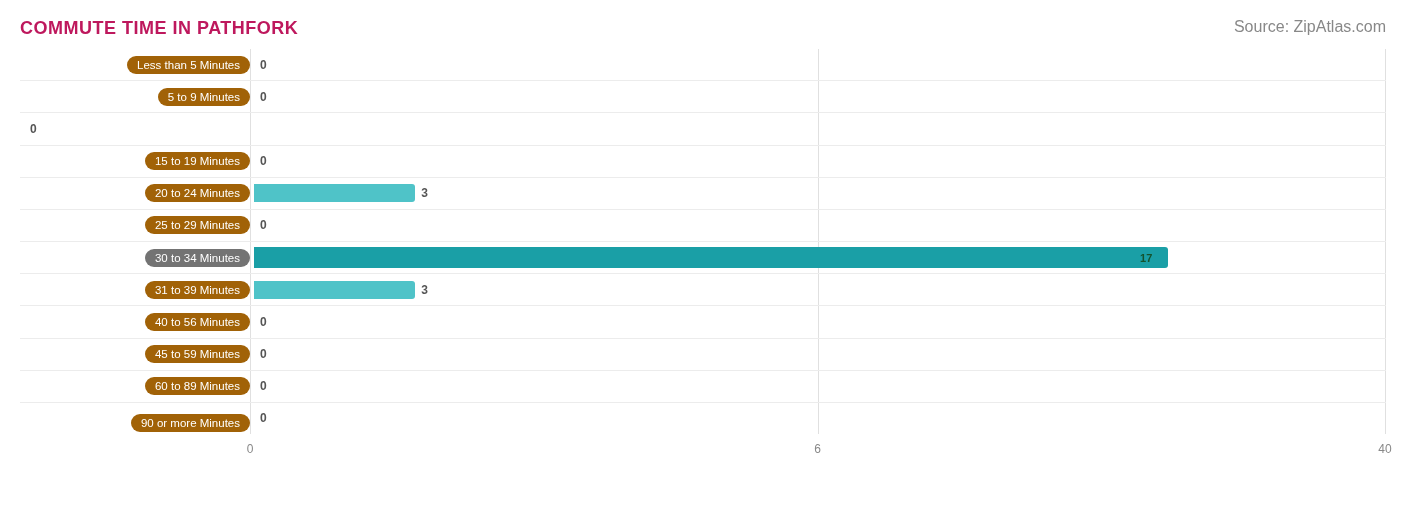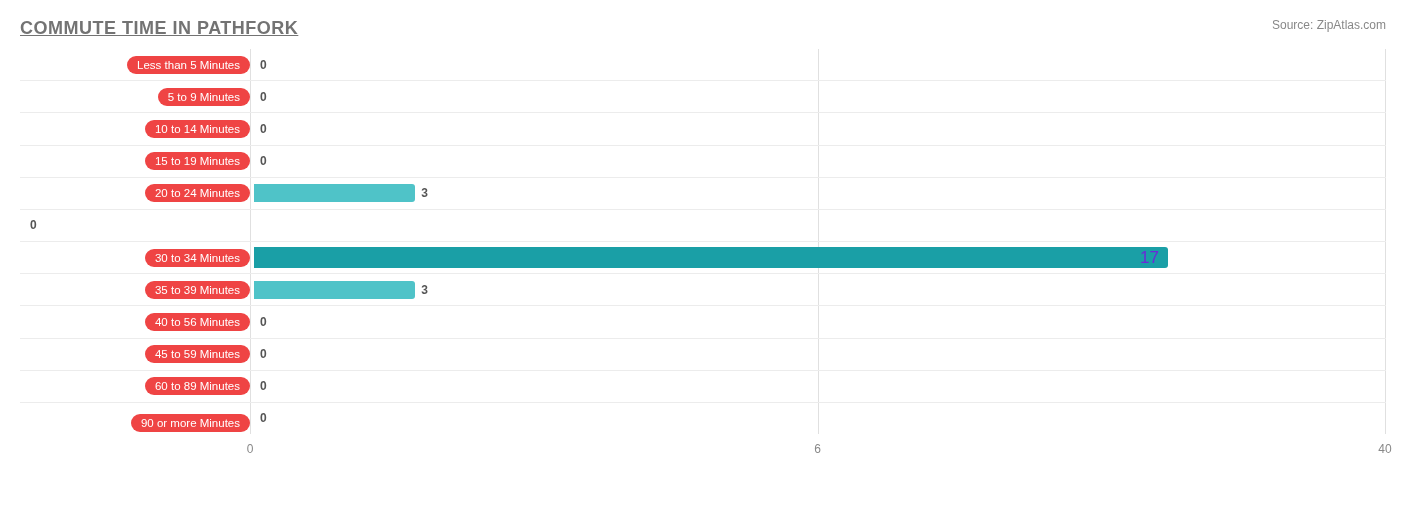--- a/index.html
+++ b/index.html
@@ -18,27 +18,26 @@
     }
     .chart-header {
       display: flex;
       justify-content: space-between;
       align-items: flex-start;
       margin-bottom: 10px;
     }
     .chart-title {
       font-size: 18px;
       font-weight: bold;
-      color: #737373;
+      color: #be185d;
       text-transform: uppercase;
       letter-spacing: 0.5px;
-      text-decoration: underline;
     }
     .chart-source {
-      font-size: 12px;
+      font-size: 16px;
       color: #888;
     }
     .chart-body {
       position: relative;
       width: 100%;
       height: calc(100% - 40px);
     }
     .grid-lines {
       position: absolute;
       top: 0;
@@ -84,30 +83,30 @@
     }
     .bar-label {
       width: 230px;
       min-width: 230px;
       display: flex;
       align-items: center;
       justify-content: flex-end;
       padding-right: 0;
     }
     .bar-label-pill {
-      background: #ef4444;
+      background: #a16207;
       color: #fff;
       font-size: 11.5px;
       padding: 3px 10px;
       border-radius: 12px;
       white-space: nowrap;
       font-weight: 500;
     }
     .bar-label-pill.highlighted {
-      background: #ef4444;
+      background: #737373;
     }
     .bar-track {
       flex: 1;
       height: 100%;
       display: flex;
       align-items: center;
       position: relative;
       padding-left: 4px;
     }
     .bar-fill {
@@ -121,25 +120,25 @@
       background: #1a9fa6;
       height: 75%;
     }
     .bar-value {
       font-size: 12px;
       color: #555;
       margin-left: 6px;
       font-weight: 600;
     }
     .bar-value.highlighted {
-      color: #6d28d9;
+      color: #14532d;
       margin-left: -28px;
       z-index: 2;
-      font-weight: normal;
-      font-size: 17px;
+      font-weight: bold;
+      font-size: 11px;
     }
   </style>
 </head>
 <body>
 
 <div class="chart-container">
   <div class="chart-header">
     <span class="chart-title">COMMUTE TIME IN PATHFORK</span>
     <span class="chart-source">Source: ZipAtlas.com</span>
   </div>
@@ -171,23 +170,20 @@
         <div class="bar-row">
           <div class="bar-label">
             <span class="bar-label-pill">5 to 9 Minutes</span>
           </div>
           <div class="bar-track">
             <div class="bar-fill" style="width: 0%;"></div>
             <span class="bar-value">0</span>
           </div>
         </div>
         <div class="bar-row">
-          <div class="bar-label">
-            <span class="bar-label-pill">10 to 14 Minutes</span>
-          </div>
           <div class="bar-track">
             <div class="bar-fill" style="width: 0%;"></div>
             <span class="bar-value">0</span>
           </div>
         </div>
         <div class="bar-row">
           <div class="bar-label">
             <span class="bar-label-pill">15 to 19 Minutes</span>
           </div>
           <div class="bar-track">
@@ -198,37 +194,40 @@
         <div class="bar-row">
           <div class="bar-label">
             <span class="bar-label-pill">20 to 24 Minutes</span>
           </div>
           <div class="bar-track">
             <div class="bar-fill" style="width: 14.25%;"></div>
             <span class="bar-value">3</span>
           </div>
         </div>
         <div class="bar-row">
+          <div class="bar-label">
+            <span class="bar-label-pill">25 to 29 Minutes</span>
+          </div>
           <div class="bar-track">
             <div class="bar-fill" style="width: 0%;"></div>
             <span class="bar-value">0</span>
           </div>
         </div>
         <div class="bar-row">
           <div class="bar-label">
             <span class="bar-label-pill highlighted">30 to 34 Minutes</span>
           </div>
           <div class="bar-track">
             <div class="bar-fill highlighted" style="width: 80.75%;"></div>
             <span class="bar-value highlighted">17</span>
           </div>
         </div>
         <div class="bar-row">
           <div class="bar-label">
-            <span class="bar-label-pill">35 to 39 Minutes</span>
+            <span class="bar-label-pill">31 to 39 Minutes</span>
           </div>
           <div class="bar-track">
             <div class="bar-fill" style="width: 14.25%;"></div>
             <span class="bar-value">3</span>
           </div>
         </div>
         <div class="bar-row">
           <div class="bar-label">
             <span class="bar-label-pill">40 to 56 Minutes</span>
           </div>

